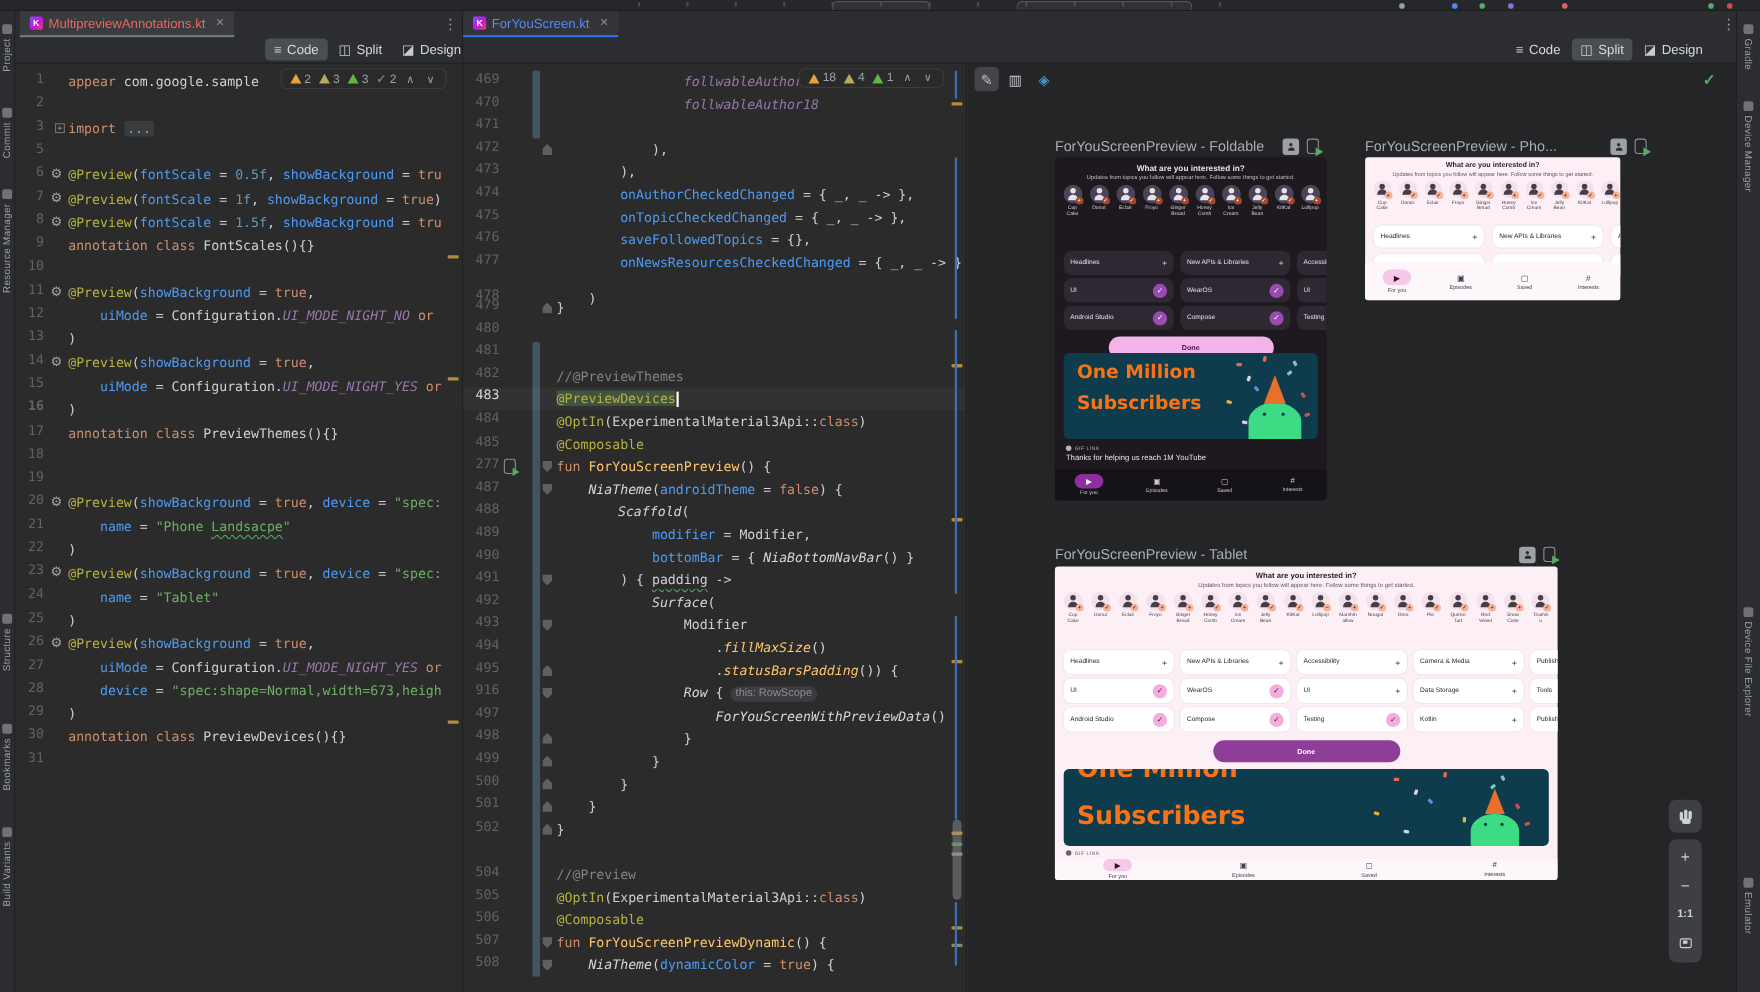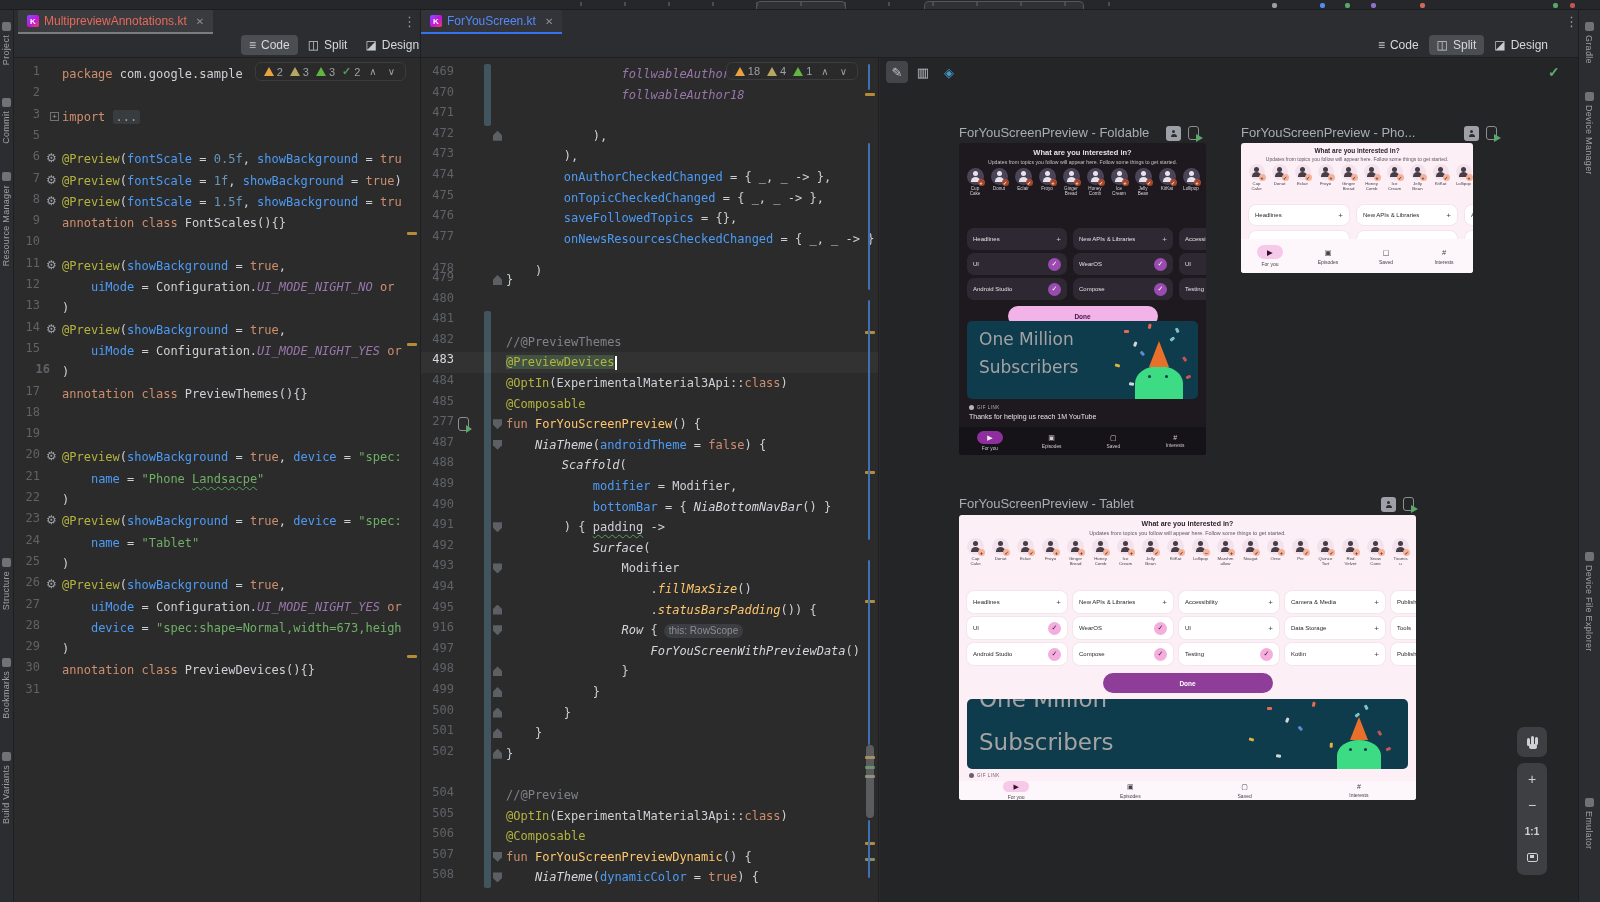--- a/index.html
+++ b/index.html
@@ -89,21 +89,21 @@
   .avc{position:relative;border-radius:50%}
   .pers2{position:absolute}
   .pers2::before{content:"";position:absolute;border-radius:50%}
   .pers2::after{content:"";position:absolute;border-radius:45% 45% 0 0}
   .badge{position:absolute;border-radius:50%;display:flex;align-items:center;justify-content:center;font-weight:bold}
   .avname{text-align:center;line-height:1.08;white-space:pre-line}
   .chip{position:absolute;display:flex;align-items:center;justify-content:space-between;border-radius:7px}
   .chip .ck{border-radius:50%;display:flex;align-items:center;justify-content:center}
   .donebtn{position:absolute;display:flex;align-items:center;justify-content:center;font-weight:bold}
   .banner{position:absolute;background:#0f3c4c;overflow:hidden;border-radius:5px}
-  .banner .bl{position:absolute;color:#a3a3a3;font-weight:normal;font-family:"DejaVu Sans",sans-serif}
+  .banner .bl{position:absolute;color:#f97316;font-weight:bold;font-family:"DejaVu Sans",sans-serif}
   .confetti{position:absolute;border-radius:1px}
   .droid{position:absolute}
   .droid .body{position:absolute;background:#3ddc84;border-radius:50% 50% 8% 8%}
   .droid .hat{position:absolute;width:0;height:0}
   .droid .eye{position:absolute;background:#0f3c4c;border-radius:50%}
   .byline{position:absolute;display:flex;align-items:center;gap:3px}
   .thanks{position:absolute}
   .bnav{position:absolute;left:0;right:0;display:flex}
   .bnav .cell{flex:1;display:flex;flex-direction:column;align-items:center;justify-content:center;gap:2px}
   .bnav .pill{display:flex;align-items:center;justify-content:center;border-radius:8px}
@@ -211,21 +211,21 @@
           </div>
           <div class="it">
             <span class="mico">◪</span>
             <span>Design</span>
           </div>
         </div>
     </div>
     <div class="editor" id="edL">
         <div class="row" style="top: 6px; height: 21.3px;">
           <span class="ln" style="left: 0px; width: 26px;">1</span>
-          <div class="code" style="left: 48px; line-height: 21.3px;"><span class="kw">package</span><span> com.google.sample</span></div>
+          <div class="code" style="left: 48px; line-height: 21.3px;"><span class="kw">appear</span><span> com.google.sample</span></div>
         </div>
         <div class="row" style="top: 27.3px; height: 21.3px;">
           <span class="ln" style="left: 0px; width: 26px;">2</span>
           <div class="code" style="left: 48px; line-height: 21.3px;"></div>
         </div>
         <div class="row" style="top: 48.6px; height: 21.3px;">
           <span class="ln" style="left: 0px; width: 26px;">3</span>
           <span class="foldplus" style="left: 36px; top: 5px;">+</span>
           <div class="code" style="left: 48px; line-height: 21.3px;"><span class="kw">import</span><span> </span><span class="foldbox">...</span></div>
         </div>
@@ -272,21 +272,21 @@
         <div class="row" style="top: 261.6px; height: 21.3px;">
           <span class="ln" style="left: 0px; width: 26px;">14</span>
           <span class="gear" style="left: 32px; top: 3px;">⚙</span>
           <div class="code" style="left: 48px; line-height: 21.3px;"><span class="ann">@Preview</span><span>(</span><span class="named">showBackground</span><span> = </span><span class="kw">true</span><span>,</span></div>
         </div>
         <div class="row" style="top: 282.9px; height: 21.3px;">
           <span class="ln" style="left: 0px; width: 26px;">15</span>
           <div class="code" style="left: 48px; line-height: 21.3px;"><span class="" style="color: rgb(206, 208, 214);">    </span><span class="named">uiMode</span><span> = Configuration.</span><span class="const">UI_MODE_NIGHT_YES</span><span> </span><span class="kw">or</span></div>
         </div>
         <div class="row" style="top: 304.2px; height: 21.3px;">
-          <span class="ln" style="left: 10px; width: 26px; font-weight: bold;">16</span>
+          <span class="ln" style="left: 0px; width: 26px; font-weight: bold;">16</span>
           <div class="code" style="left: 48px; line-height: 21.3px;"><span>)</span></div>
         </div>
         <div class="row" style="top: 325.5px; height: 21.3px;">
           <span class="ln" style="left: 0px; width: 26px;">17</span>
           <div class="code" style="left: 48px; line-height: 21.3px;"><span class="kw">annotation</span><span> </span><span class="kw">class</span><span> PreviewThemes(){}</span></div>
         </div>
         <div class="row" style="top: 346.8px; height: 21.3px;">
           <span class="ln" style="left: 0px; width: 26px;">18</span>
           <div class="code" style="left: 48px; line-height: 21.3px;"></div>
         </div>

